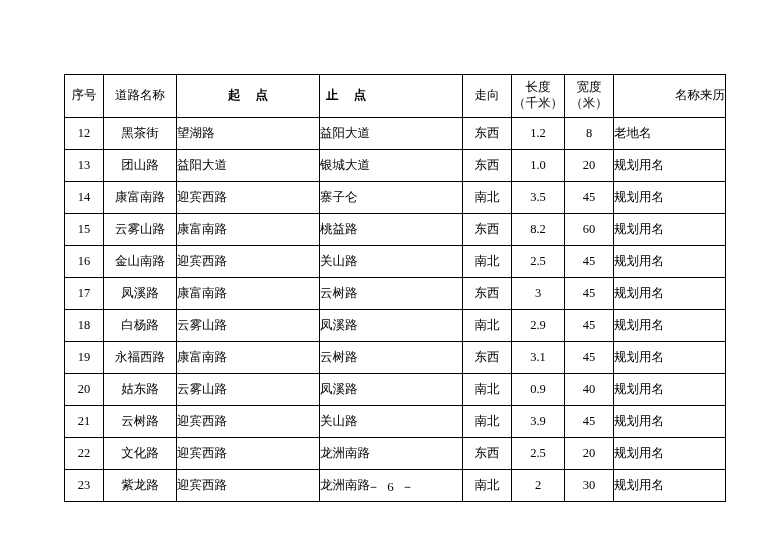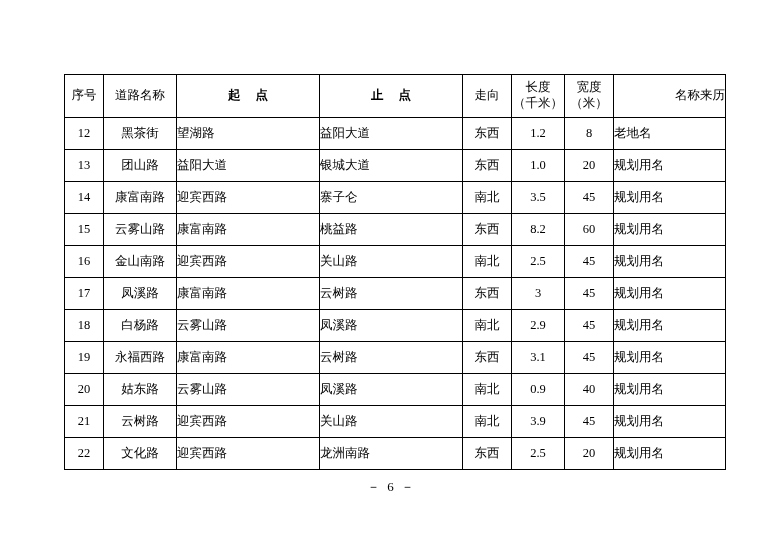--- a/index.html
+++ b/index.html
@@ -87,21 +87,21 @@
 
   <div class="table-wrap">
     <table class="road-table">
       <thead>
         <tr>
           <th class="c-no">序号</th>
           <th class="c-name">道路名称</th>
           <th class="c-start" style="text-align:center;padding-left:0;">
             <span class="hdr-spaced">起  点</span>
           </th>
-          <th class="c-end" style="text-align:center;padding-left:0;">
+          <th class="c-end" style="text-align:left;padding-left:0;">
             <span class="hdr-spaced">止  点</span>
           </th>
           <th class="c-dir">走向</th>
           <th class="c-len">
             <span class="hdr-two-line">长度</span>
             <span class="hdr-two-line">（千米）</span>
           </th>
           <th class="c-wid">
             <span class="hdr-two-line">宽度</span>
             <span class="hdr-two-line">（米）</span>
@@ -213,19 +213,29 @@
           <tr>
             <td class="c-no">22</td>
             <td class="c-name">文化路</td>
             <td class="c-start">迎宾西路</td>
             <td class="c-end">龙洲南路</td>
             <td class="c-dir">东西</td>
             <td class="c-len">2.5</td>
             <td class="c-wid">20</td>
             <td class="c-origin">规划用名</td>
           </tr>
+          <tr>
+            <td class="c-no">23</td>
+            <td class="c-name">紫龙路</td>
+            <td class="c-start">迎宾西路</td>
+            <td class="c-end">龙洲南路</td>
+            <td class="c-dir">南北</td>
+            <td class="c-len">2</td>
+            <td class="c-wid">30</td>
+            <td class="c-origin">规划用名</td>
+          </tr>
         </tbody>
     </table>
   </div>
 
   <div class="page-number">－ 6 －</div>
 
 </div>
 
 </body></html>

